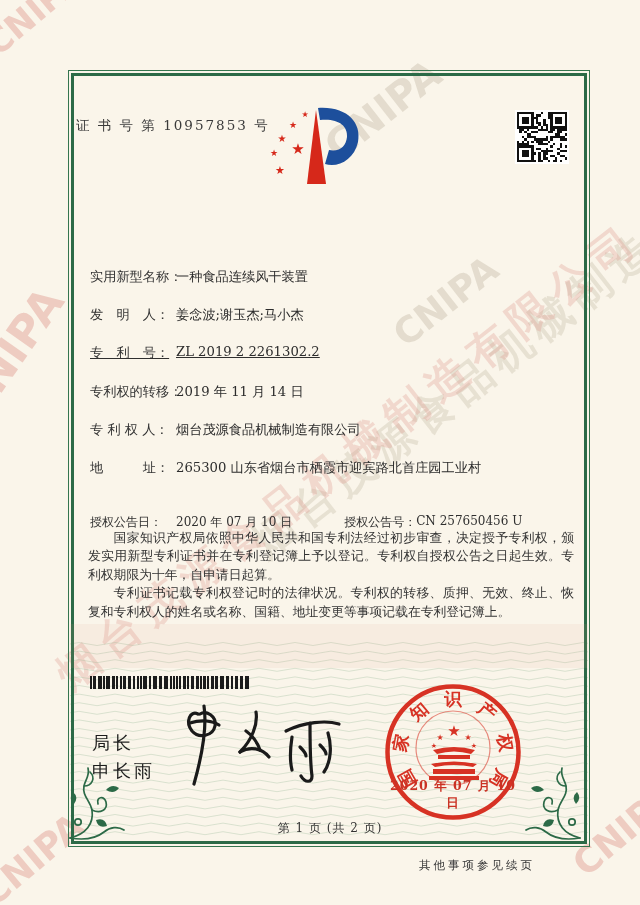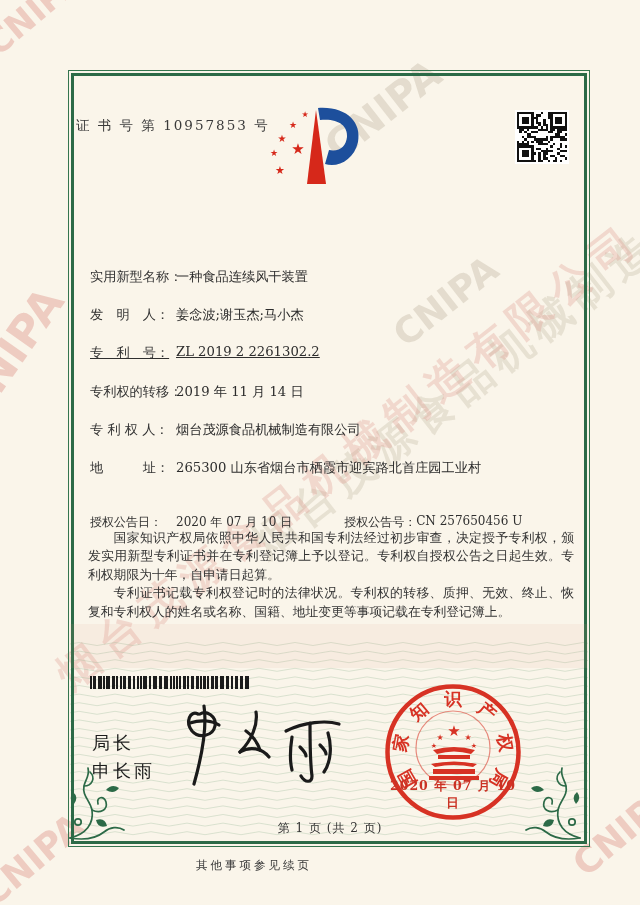--- a/index.html
+++ b/index.html
@@ -35,22 +35,22 @@
   .barcode{position:absolute;left:90px;top:676px;width:166px;height:13px;display:flex;align-items:stretch;z-index:2;}
   .barcode i{display:block;background:#1c1c1c;height:100%;}
   .signer{position:absolute;left:92px;top:729px;z-index:2;font-family:"DejaVu Sans","Liberation Sans",sans-serif;
           font-size:18px;letter-spacing:3px;color:#1c1c1c;line-height:28px;}
   .sig-script{position:absolute;left:168px;top:700px;z-index:2;}
   .seal{position:absolute;left:383px;top:682px;width:140px;height:140px;z-index:3;opacity:.95;}
   .seal-date{position:absolute;left:0;top:96px;width:140px;text-align:center;color:#c8281a;
              font-size:12.5px;font-weight:700;letter-spacing:1px;}
   .page-num{position:absolute;left:0;top:820px;width:660px;text-align:center;font-size:12px;
             letter-spacing:1px;color:#333;z-index:2;}
-  .bottom-note{position:absolute;left:0;top:858px;width:508px;text-align:center;font-size:11.5px;
-               letter-spacing:3px;color:#3a3a3a;z-index:2;}
+  .bottom-note{position:absolute;left:0;top:858px;width:508px;text-align:right;font-size:11.5px;
+               letter-spacing:3px;color:#3a3a3a;z-index:2;padding-left:27px;}
   .corner{position:absolute;z-index:2;}
   svg text.star{font-family:"DejaVu Sans",sans-serif;}
 </style>
 </head>
 <body>
 
 <div class="page">
 
   <div class="wm wm-pink" style="left:-10px;top:28px;font-size:34px;transform:rotate(-40deg);">CNIPA</div>
   <div class="wm wm-pink" style="left:-32px;top:388px;font-size:44px;transform:rotate(-55deg);">CNIPA</div>

